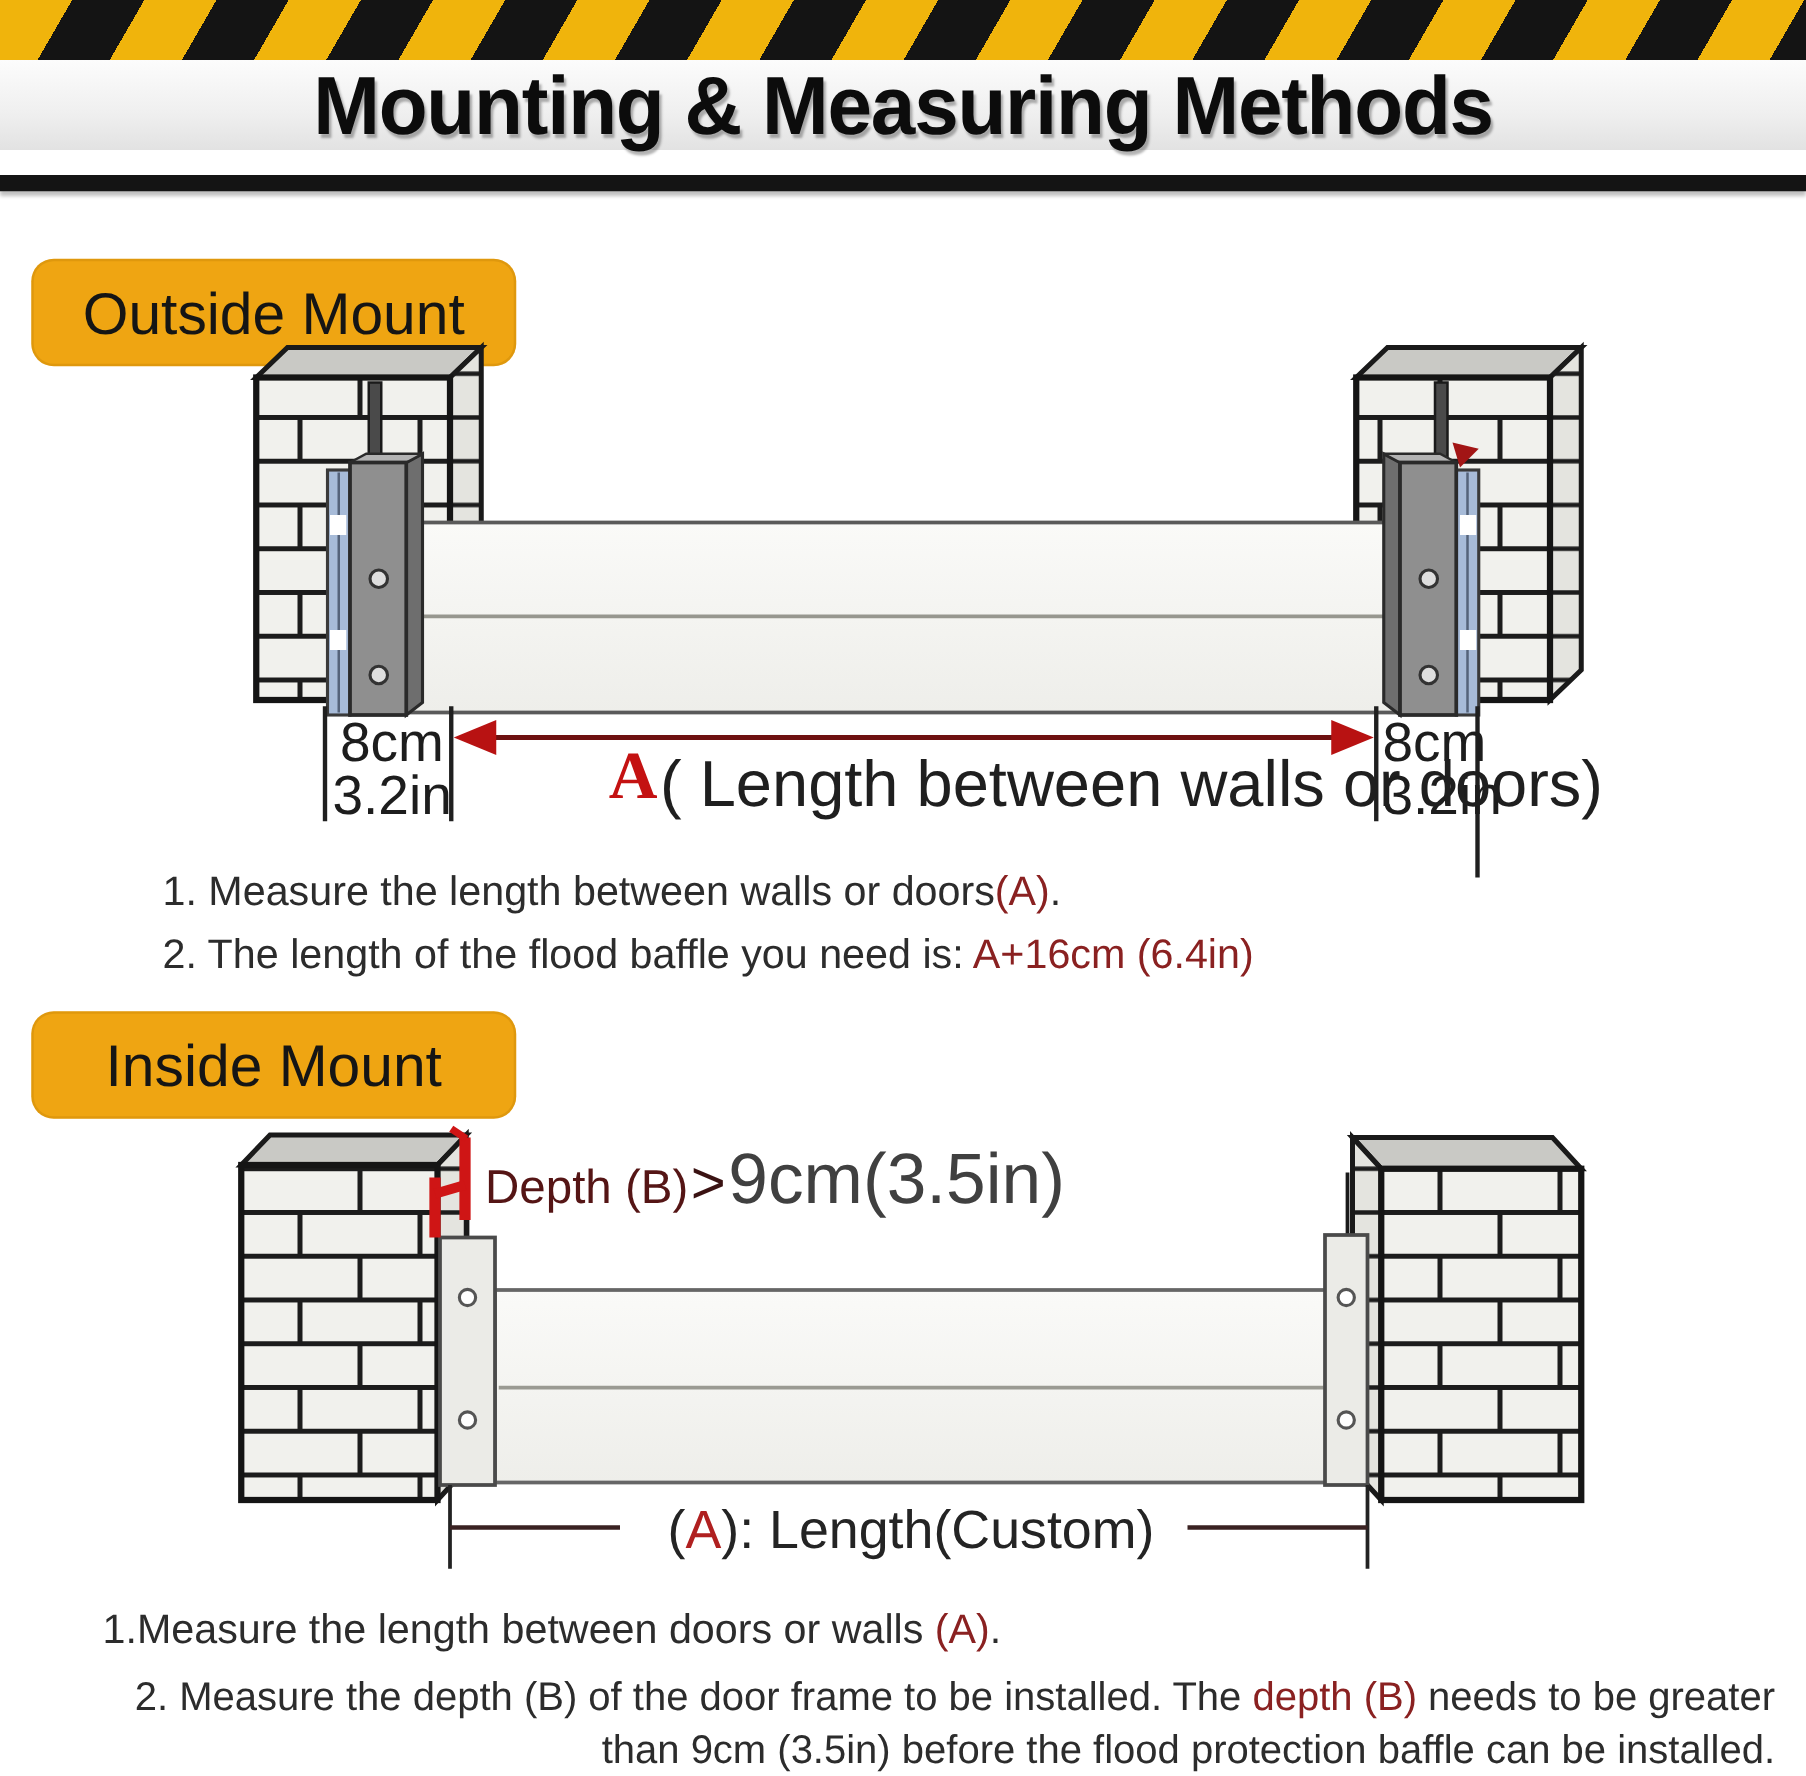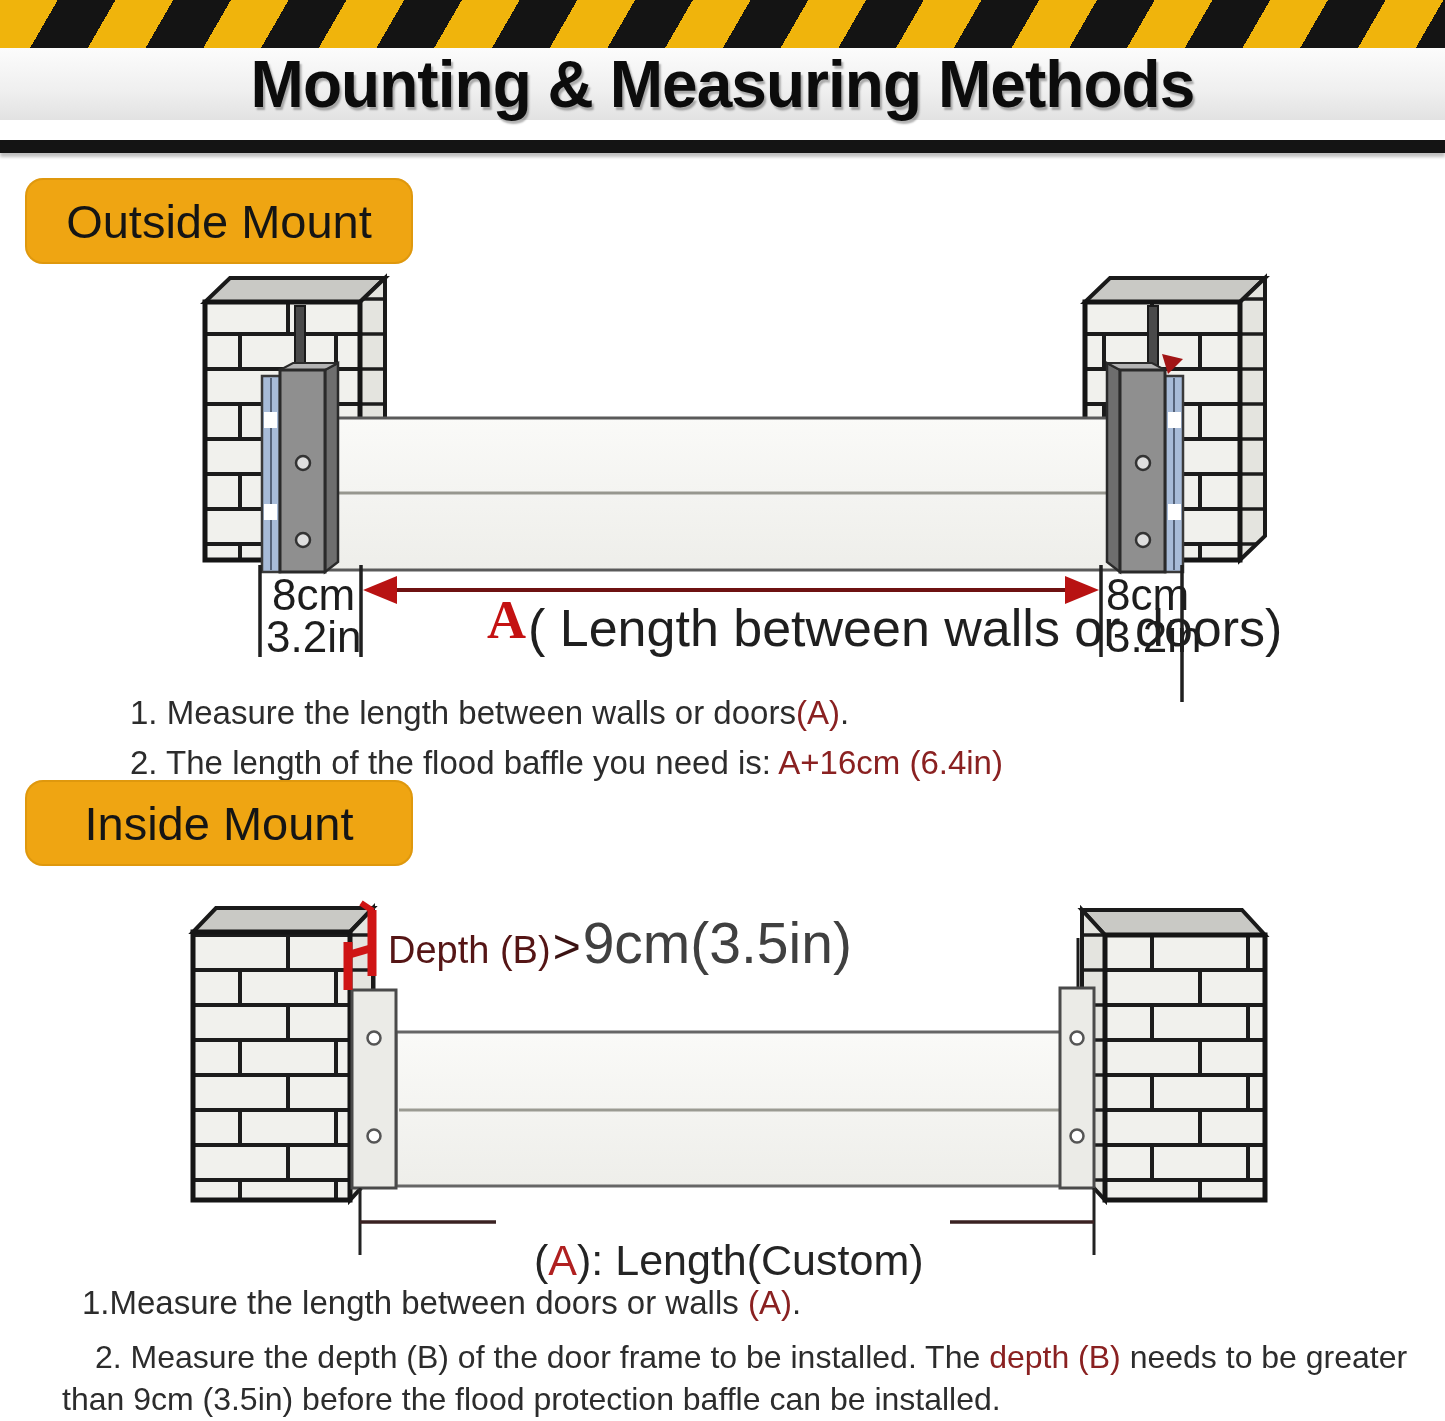--- a/index.html
+++ b/index.html
@@ -28,20 +28,21 @@
     top:140px; left:0; width:1445px; height:13px; background:#141414;
     box-shadow: 0 4px 3px rgba(0,0,0,0.25);
   }
 
   
   .badge {
     left:25px; width:388px; height:86px; background:#efa512;
     border-radius:18px; display:flex; align-items:center; justify-content:center;
     font-size:47px; color:#151515; white-space:nowrap;
     box-shadow: inset 0 0 0 2px rgba(176,116,0,0.25);
+    margin-top: 29px;
   }
   #badge-outside { top:178px; }
   #badge-inside  { top:780px; }
 
   
   .dim-text { font-size:44px; color:#1d1d1d; white-space:nowrap; }
   .span-label { display:flex; align-items:flex-start; white-space:nowrap; }
   .span-label .big-a {
     font-family:"Liberation Serif", serif; font-weight:bold;
     font-size:54px; line-height:0.85; color:#c41212; margin-right:2px;
@@ -51,21 +52,21 @@
   .depth-label { display:flex; align-items:baseline; white-space:nowrap; }
   .depth-label .d1 { font-size:38px; color:#551515; }
   .depth-label .dgt { font-size:48px; color:#3a1212; margin:0 2px; }
   .depth-label .d2 { font-size:57px; color:#404040; }
 
   .len-label { font-size:43px; color:#242424; white-space:nowrap; }
   .len-label .a-red { color:#b02020; }
 
   
   .step { font-size:33px; color:#2c2c2c; white-space:nowrap; }
-  .para { font-size:32px; color:#2c2c2c; line-height:1.32; }
+  .para { font-size:32px; color:#2c2c2c; line-height:1.32;text-align:right; }
   .hl { color:#8a2121; }
 </style>
 </head>
 <body>
 
 <div class="abs hazard-band"></div>
 <div class="abs title-band">
   <div class="page-title">Mounting &amp; Measuring Methods</div>
 </div>
 <div class="abs black-bar"></div>
@@ -209,21 +210,21 @@
     <line x1="950" y1="324" x2="1094" y2="324" stroke="#3a2222" stroke-width="3.5"></line>
   </g>
 </svg>
 
 <div class="abs depth-label" style="left:388px;top:910px">
   <span class="d1">Depth (B) </span>
   <span class="dgt">&gt;</span>
   <span class="d2">9cm(3.5in)</span>
 </div>
 
-<div class="abs len-label" style="left:534px;top:1236px">
+<div class="abs len-label" style="left:534px;top:1200px">
   <span>(</span><span class="a-red">A</span><span>): Length(Custom)</span>
 </div>
 
 <div class="abs step" style="left:82px;top:1284px">
   <span>1.Measure the length between doors or walls </span><span class="hl">(A)</span><span>.</span>
 </div>
 <div class="abs para" style="left:62px;top:1336px;width:1358px;text-indent:33px">
   <span>2. Measure the depth (B) of the door frame to be installed. The </span><span class="hl">depth (B)</span><span> needs to be greater than 9cm (3.5in) before the flood protection baffle can be installed.</span>
 </div>
 

